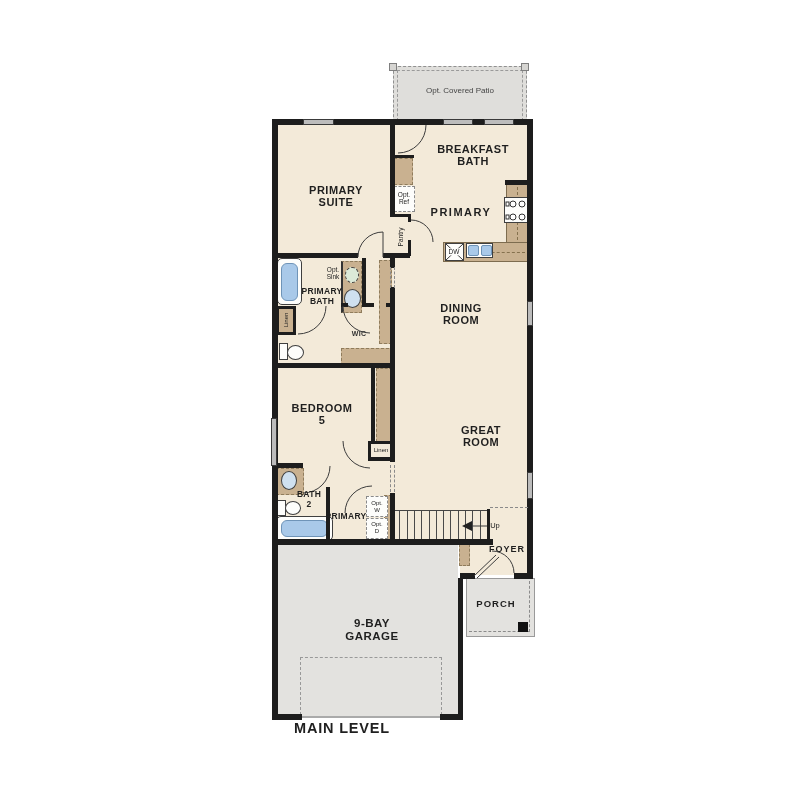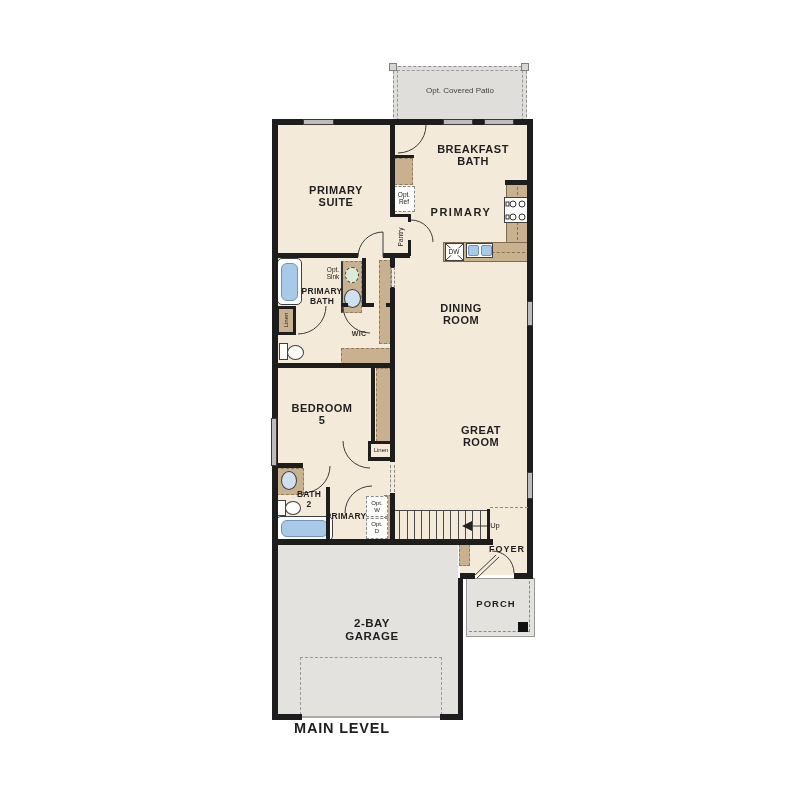--- a/index.html
+++ b/index.html
@@ -188,17 +188,17 @@
   <div class="lbl md" style="left:309px;top:500px;">BATH
 2</div>
   <div class="lbl md" style="left:346px;top:517px;">PRIMARY</div>
   <div class="lbl sm" style="left:377px;top:507px;font-size:6px;">Opt.
 W</div>
   <div class="lbl sm" style="left:377px;top:528px;font-size:6px;">Opt.
 D</div>
   <div class="lbl sm" style="left:495px;top:526px;font-size:7.5px;">Up</div>
   <div class="lbl md" style="left:507px;top:549px;font-size:9px;letter-spacing:1px;">FOYER</div>
   <div class="lbl md" style="left:496px;top:604px;font-size:9.5px;letter-spacing:1px;">PORCH</div>
-  <div class="lbl" style="left:372px;top:630px;font-size:11.5px;">2-BAY
+  <div class="lbl" style="left:372px;top:630px;font-size:11.5px;">9-BAY
 GARAGE</div>
   <div class="lbl" style="left:342px;top:728px;font-size:14.5px;letter-spacing:.8px;white-space:nowrap;">MAIN LEVEL</div>
 
 </div>
 
 </body></html>

